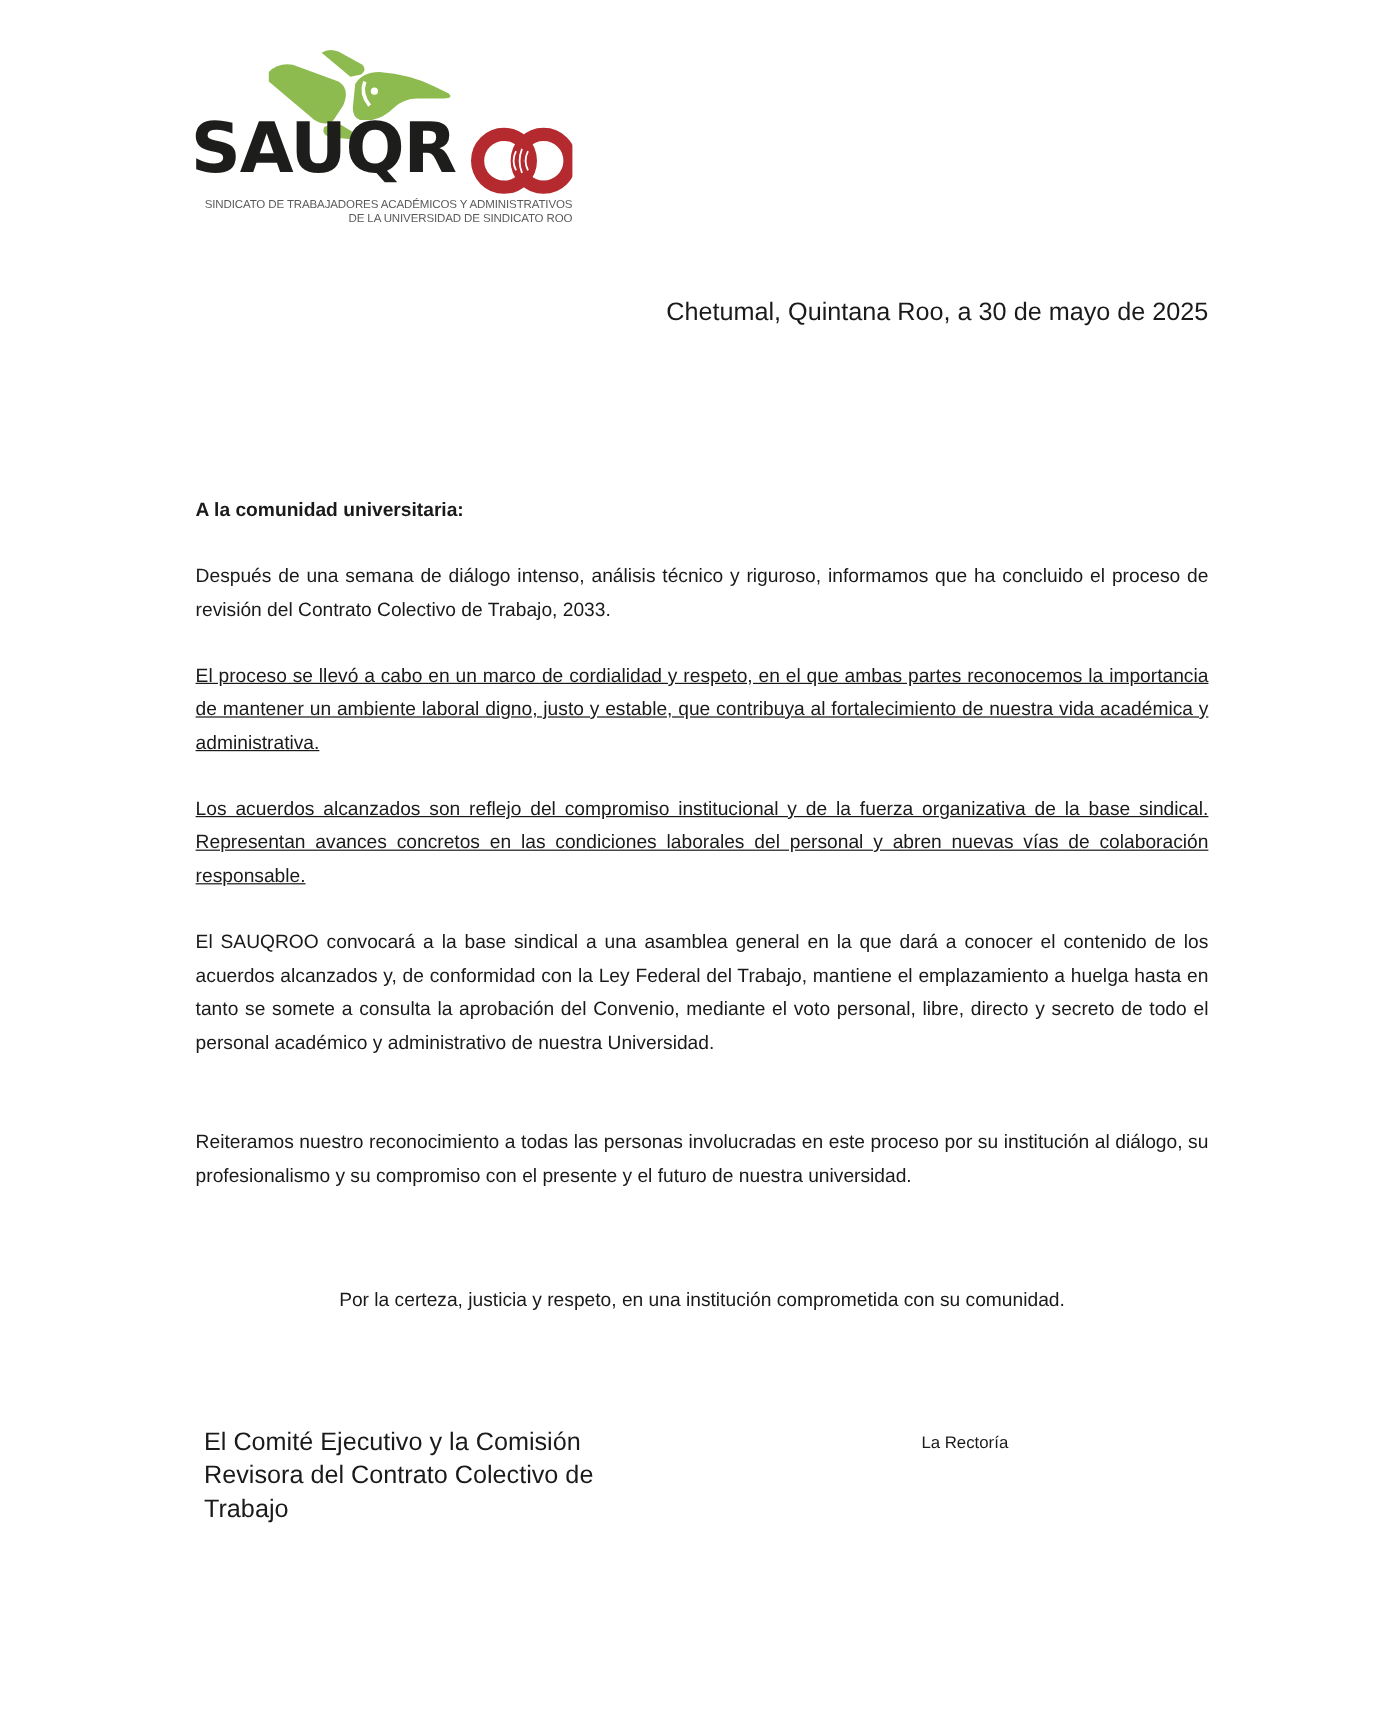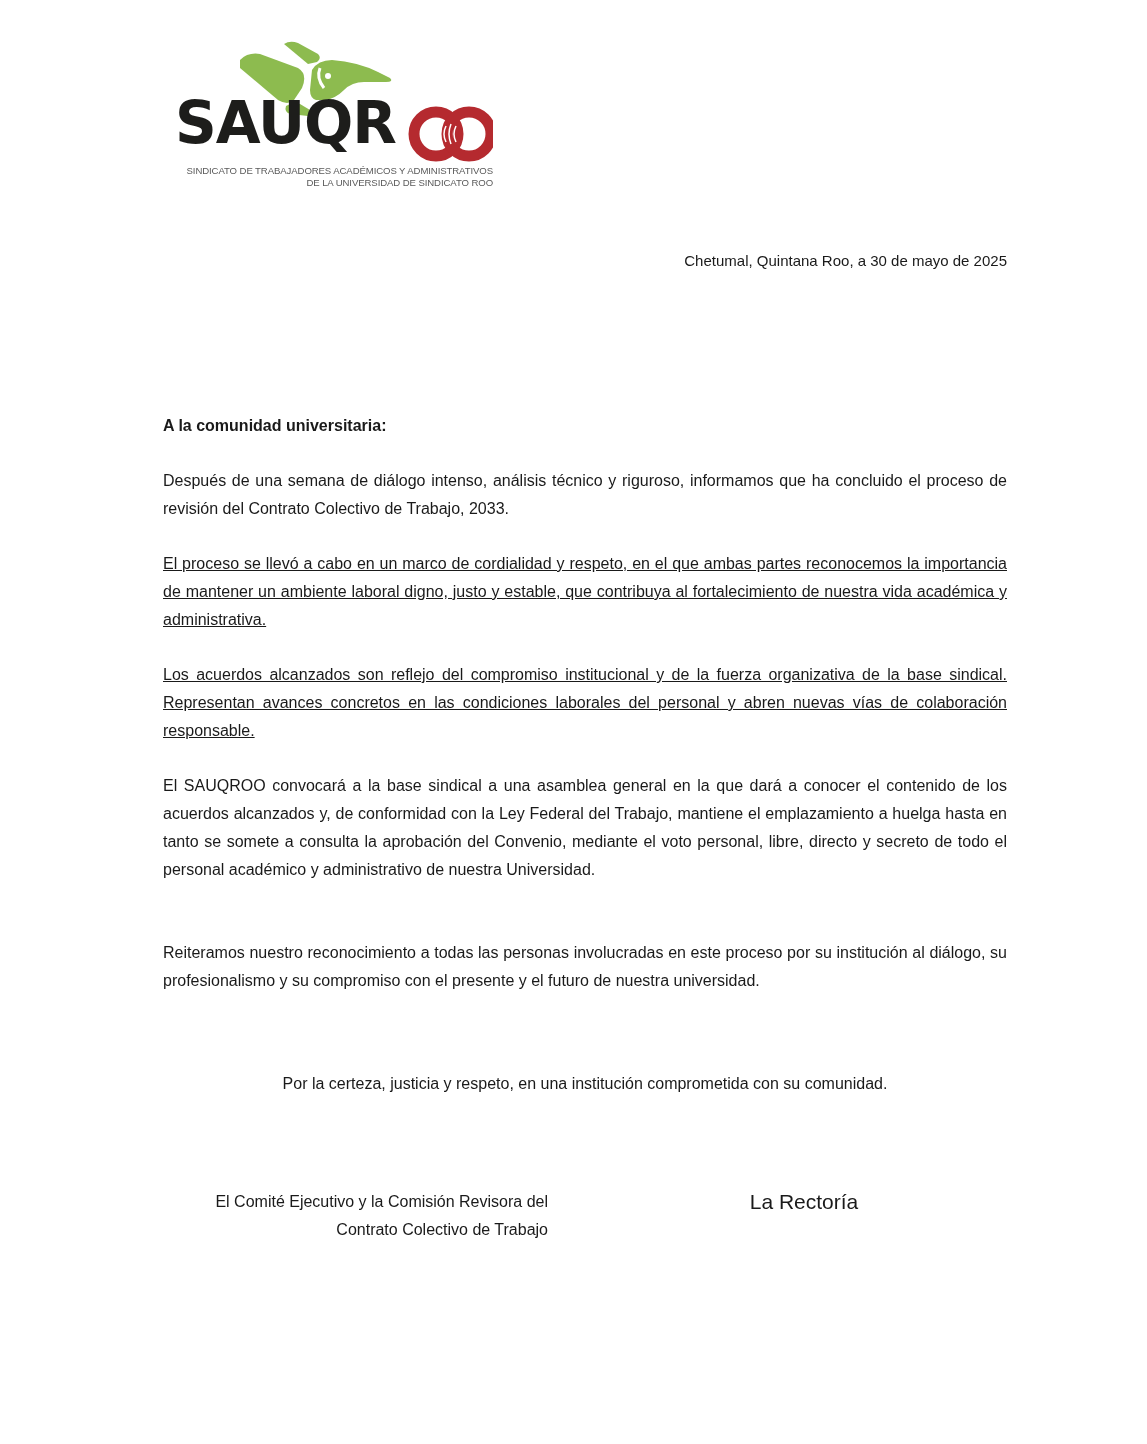--- a/index.html
+++ b/index.html
@@ -10,21 +10,21 @@
     body {
       width: 1147px;
       height: 1444px;
       position: relative;
       font-family: "Liberation Sans", sans-serif;
       color: #1a1a1a;
       overflow: hidden;
     }
     .logo {
       position: absolute;
-      left: 168px;
+      left: 152px;
       top: 38px;
       width: 325px;
       height: 155px;
     }
     .logo svg { display: block; }
     .logo-word {
       position: absolute;
       left: 7px;
       top: 56px;
       font-family: "DejaVu Sans", sans-serif;
@@ -45,21 +45,21 @@
       line-height: 12px;
       letter-spacing: -0.1px;
     }
     .logo-sub.l1 { top: 127px; }
     .logo-sub.l2 { top: 139px; }
 
     .date-line {
       position: absolute;
       right: 140px;
       top: 248px;
-      font-size: 15px;
+      font-size: 21px;
       line-height: 26px;
       color: #1a1a1a;
     }
     .letter {
       position: absolute;
       left: 163px;
       width: 844px;
       font-size: 16px;
       line-height: 28px;
       color: #1a1a1a;
@@ -82,31 +82,31 @@
       left: 210px;
       width: 750px;
       text-align: center;
       margin-top: 20px;
     }
     .sig-left {
       position: absolute;
       left: 170px;
       width: 378px;
       top: 1188px;
-      text-align: right;
-      font-size: 16px;
+      text-align: left;
+      font-size: 21px;
       line-height: 28px;
     }
     .sig-right {
       position: absolute;
       left: 700px;
       width: 208px;
       top: 1188px;
       text-align: center;
-      font-size: 21px;
+      font-size: 14px;
       line-height: 28px;
     }
   </style>
 </head>
 <body>
 
 <div class="logo">
   <svg width="325" height="125" viewBox="0 0 325 125">
 
     <g fill="#8dbb4f">

